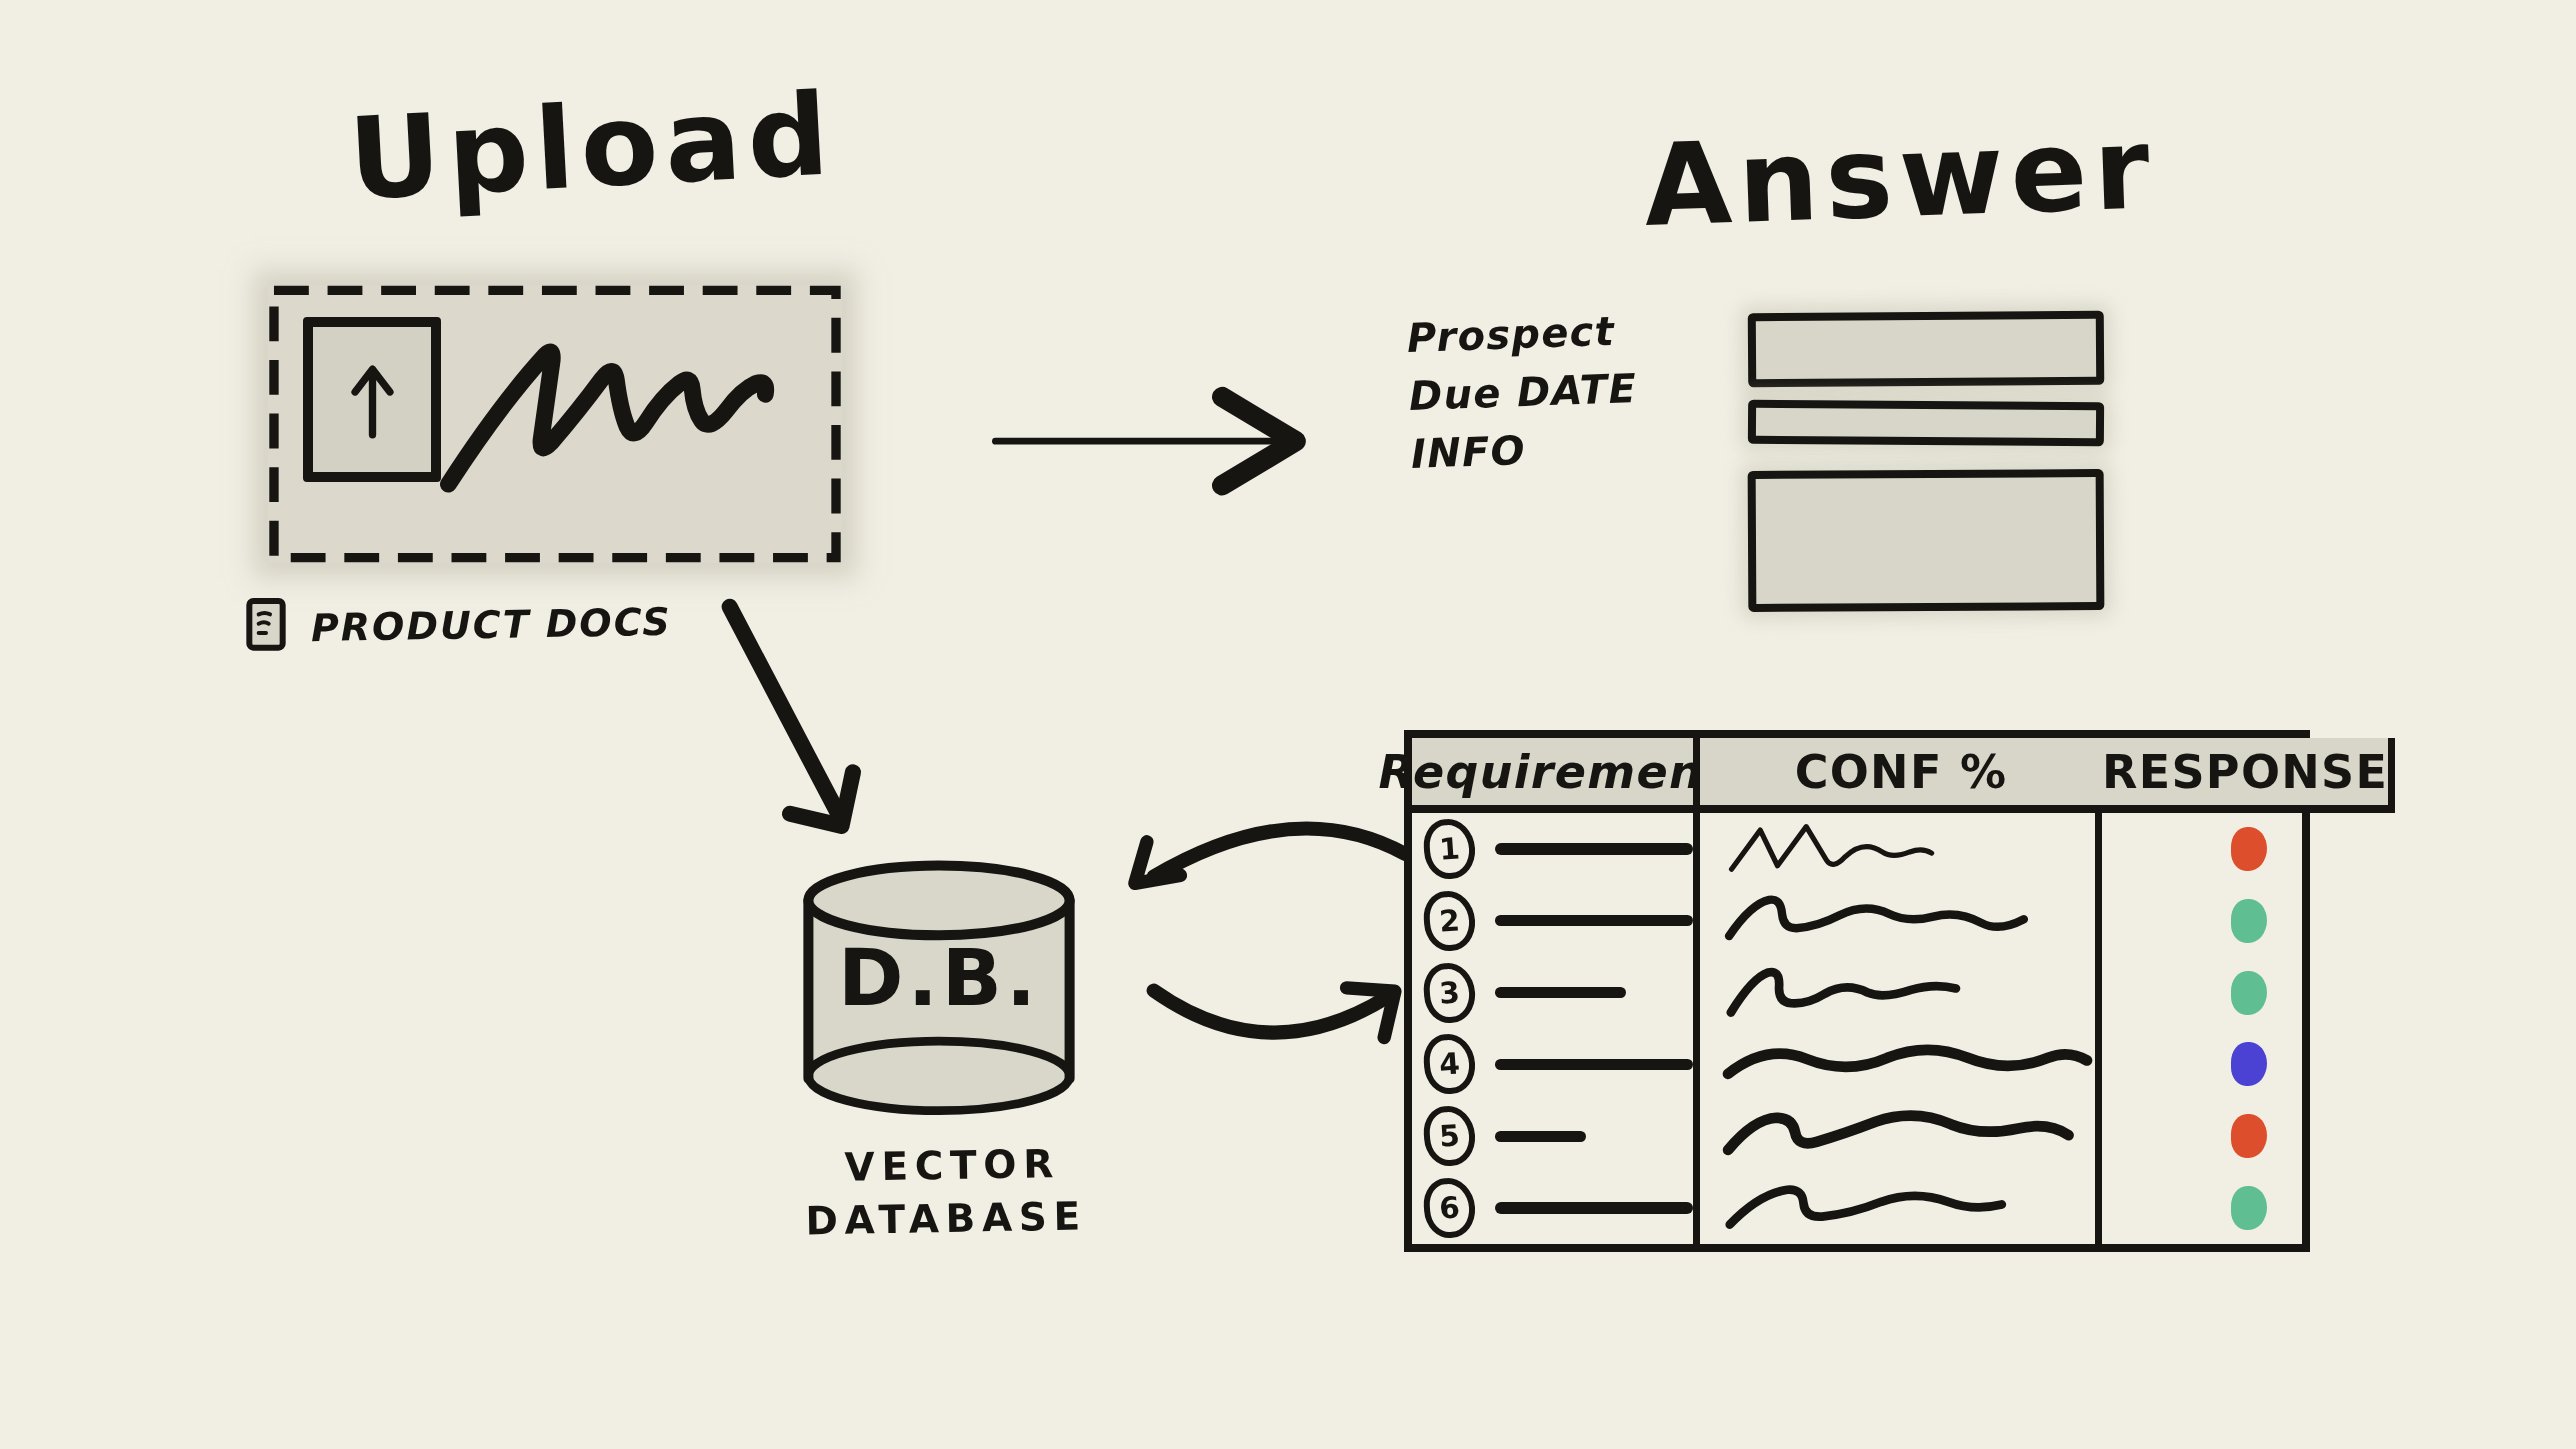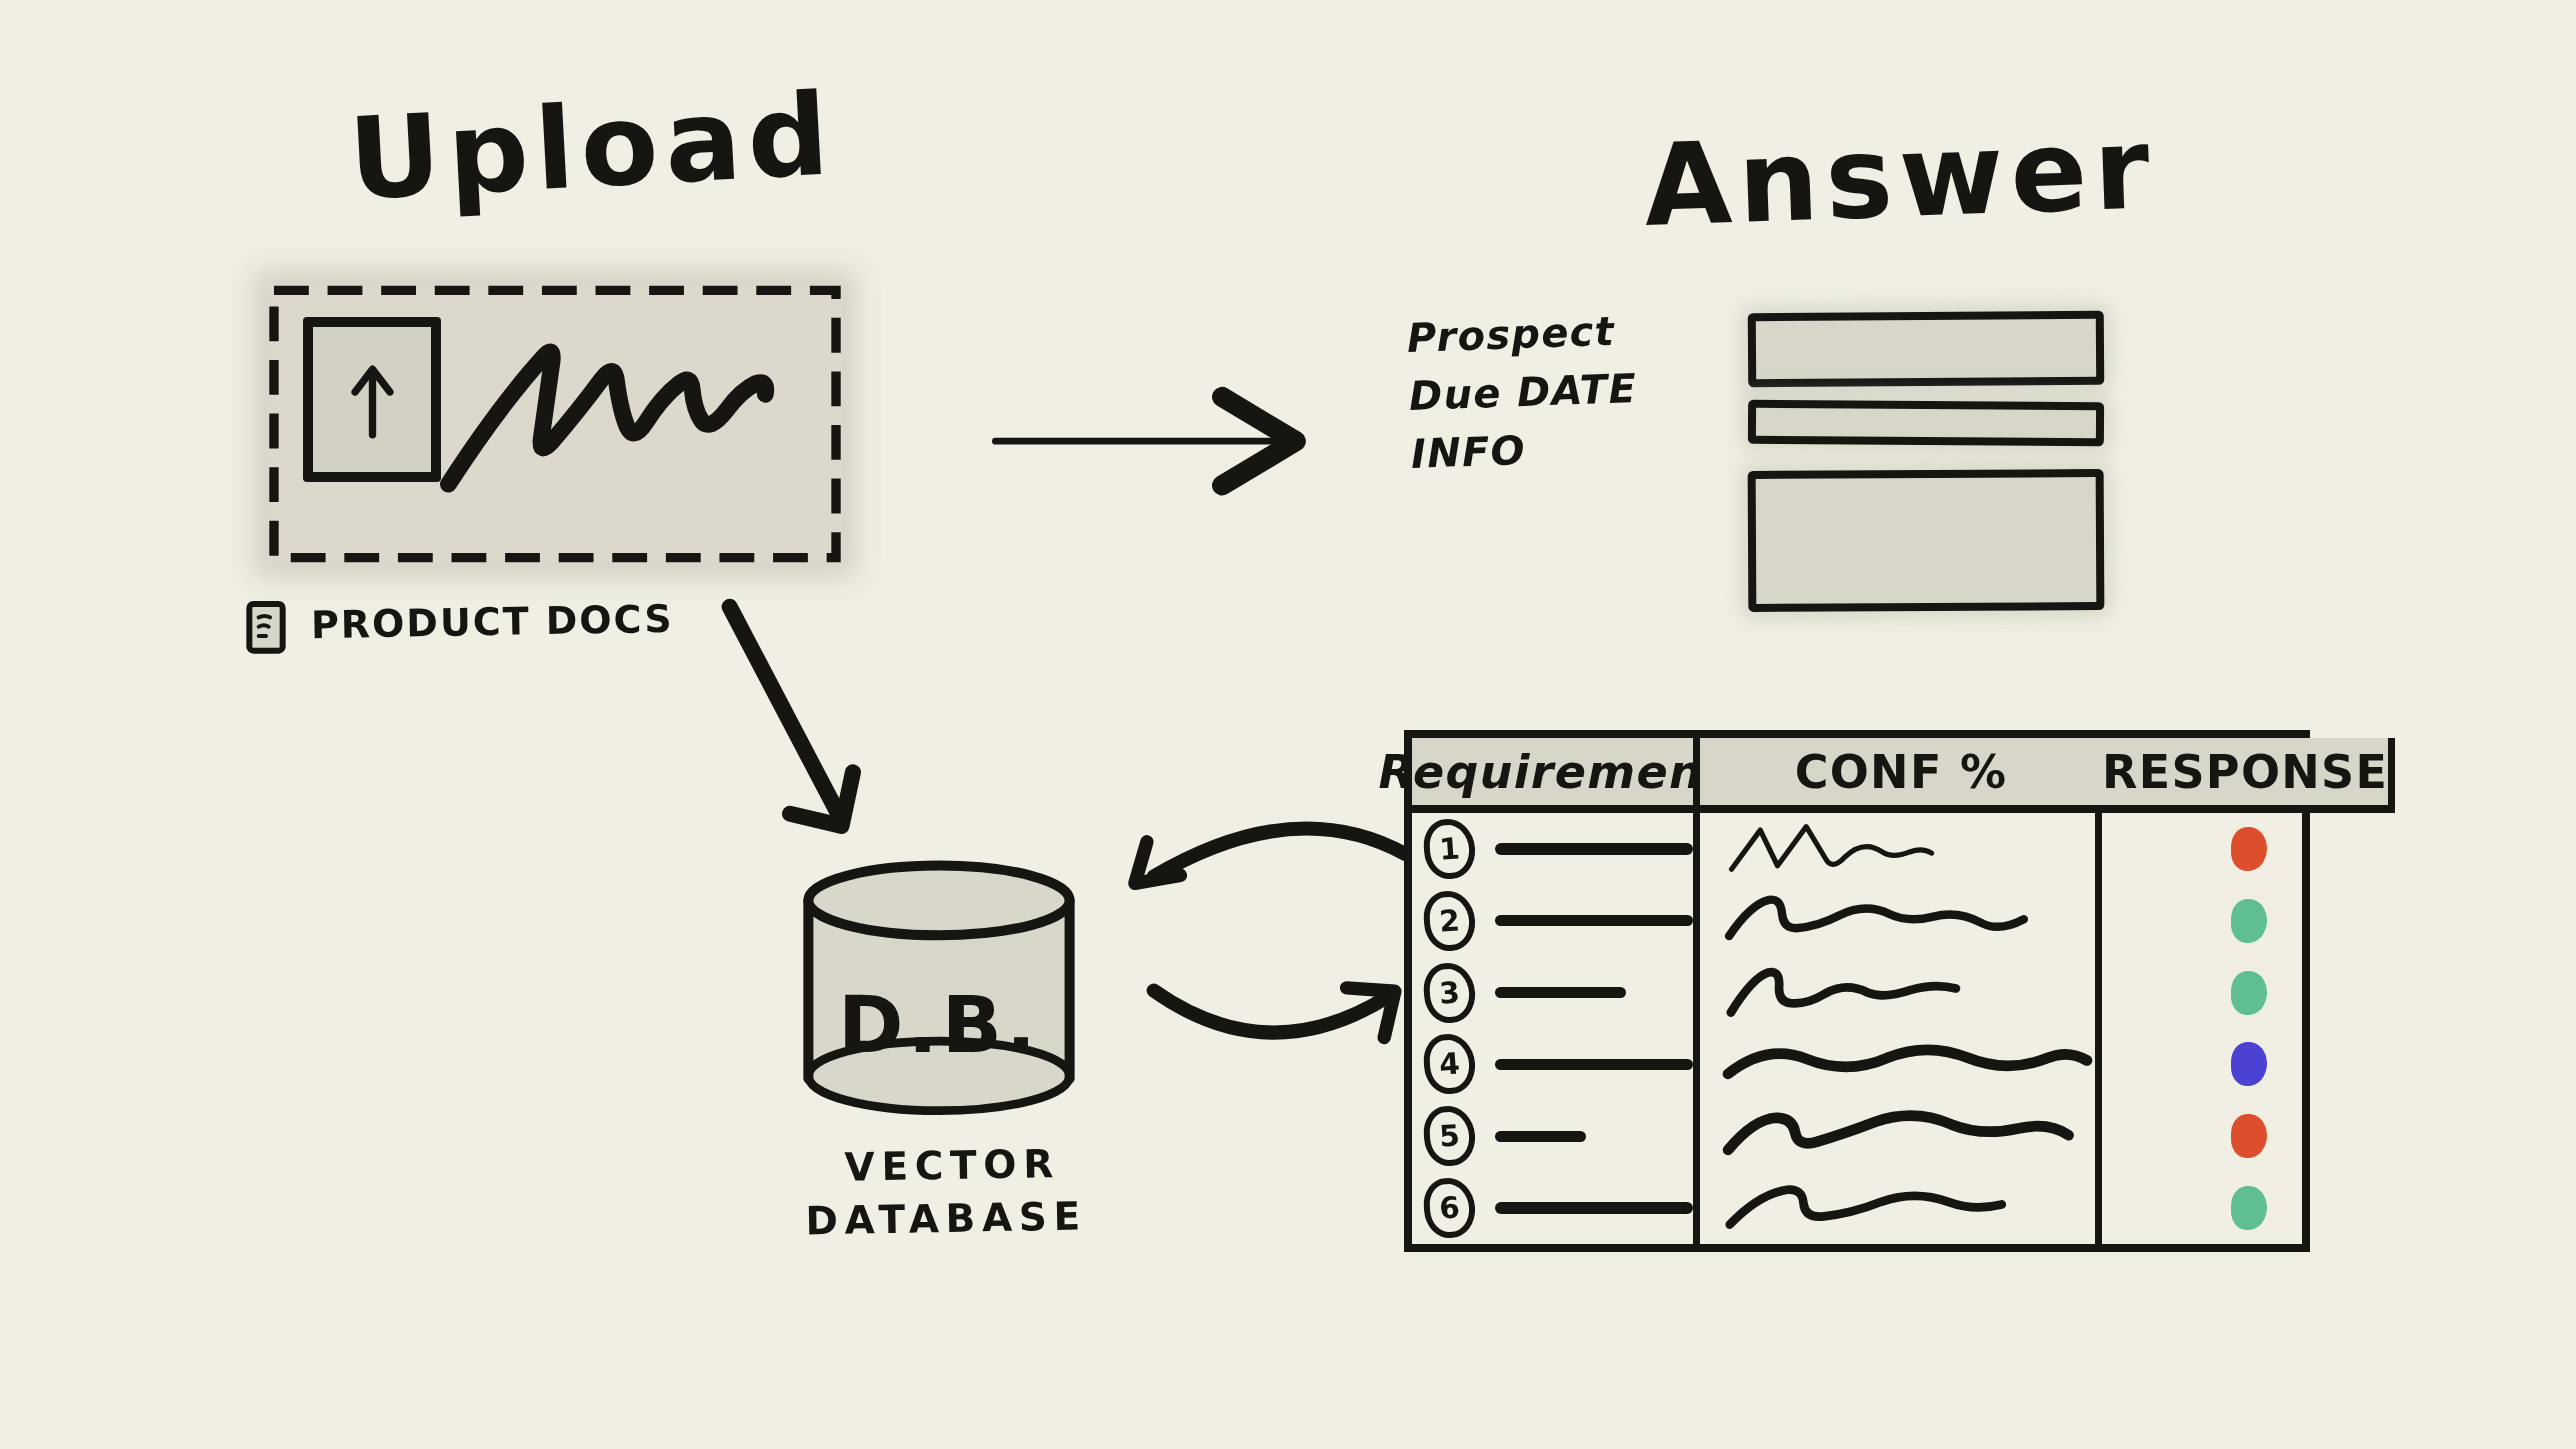--- a/index.html
+++ b/index.html
@@ -7,34 +7,34 @@
           font-family:"DejaVu Sans",sans-serif;color:#171512;}
   .abs{position:absolute;}
   .big-title{font-size:113px;font-weight:800;letter-spacing:6.7px;}
   
   .dropzone{left:268px;top:285px;width:574px;height:278px;background:#dcd9cc;
             box-shadow:0 0 24px 14.8px rgba(186,184,166,.5);}
   .upload-icon-box{left:35px;top:32px;width:118px;height:145px;background:#d3d1c4;
                    border:10.7px solid #171512;border-radius:4px;display:flex;align-items:center;justify-content:center;}
   
   .doc-list{left:241px;top:600px;display:flex;flex-direction:column;row-gap:10.7px;}
-  .doc-item{display:flex;gap:20px;height:50px;}
+  .doc-item{display:flex;align-items:center;gap:20px;height:50px;font-style:italic;}
   .doc-icon{width:50px;height:56px;flex:0 0 auto;}
   .doc-label{font-size:38px;font-weight:700;letter-spacing:2px;transform:rotate(-1deg);white-space:nowrap;}
   
   .answer-labels{left:1409px;top:305px;font-size:40px;font-weight:700;font-style:italic;
                  line-height:1.45;transform:rotate(-2deg);letter-spacing:1.3px;}
   .answer-bars{left:1748px;top:312px;width:356px;display:flex;flex-direction:column;}
   .bar{border:8.7px solid #171512;background:#d8d6c9;border-radius:5.4px;
        box-shadow:0 0 17.4px 8px rgba(186,184,166,.4);}
   .bar1{height:58px;transform:rotate(-.4deg);}
   .bar2{height:28px;margin-top:14.8px;transform:rotate(.4deg);}
   .bar3{height:125px;margin-top:25.5px;transform:rotate(-.3deg);}
   
-  .db-label{left:795px;top:932px;width:288px;text-align:center;font-size:79px;font-weight:800;letter-spacing:4px;margin-top:47px;}
+  .db-label{left:795px;top:932px;width:288px;text-align:center;font-size:79px;font-weight:800;letter-spacing:4px;}
   .db-caption{left:805px;top:1140px;font-size:39px;font-weight:700;letter-spacing:6.7px;line-height:1.35;transform:rotate(-1deg);}
   .db-caption .l1{margin-left:40px;}
   
   .rfp-table{left:1404px;top:730px;width:890px;height:506px;border:8.7px solid #171512;background:#f1efe4;
              display:grid;grid-template-columns:288px 402px 1fr;grid-template-rows:75px repeat(6,1fr);}
   .th{background:#d8d6c9;border-bottom:8.7px solid #171512;display:flex;align-items:center;justify-content:center;
       font-size:46px;font-weight:800;letter-spacing:1.3px;}
   .th.script{font-style:italic;}
   .cdiv{border-right:7.4px solid #171512;}
   .cell{display:flex;align-items:center;}

